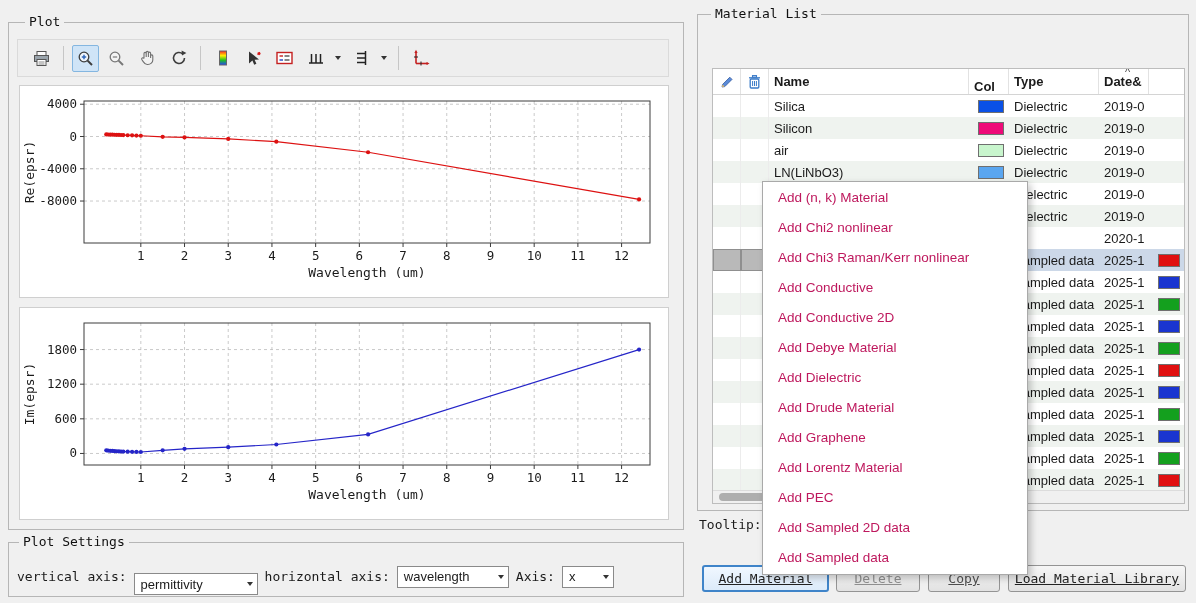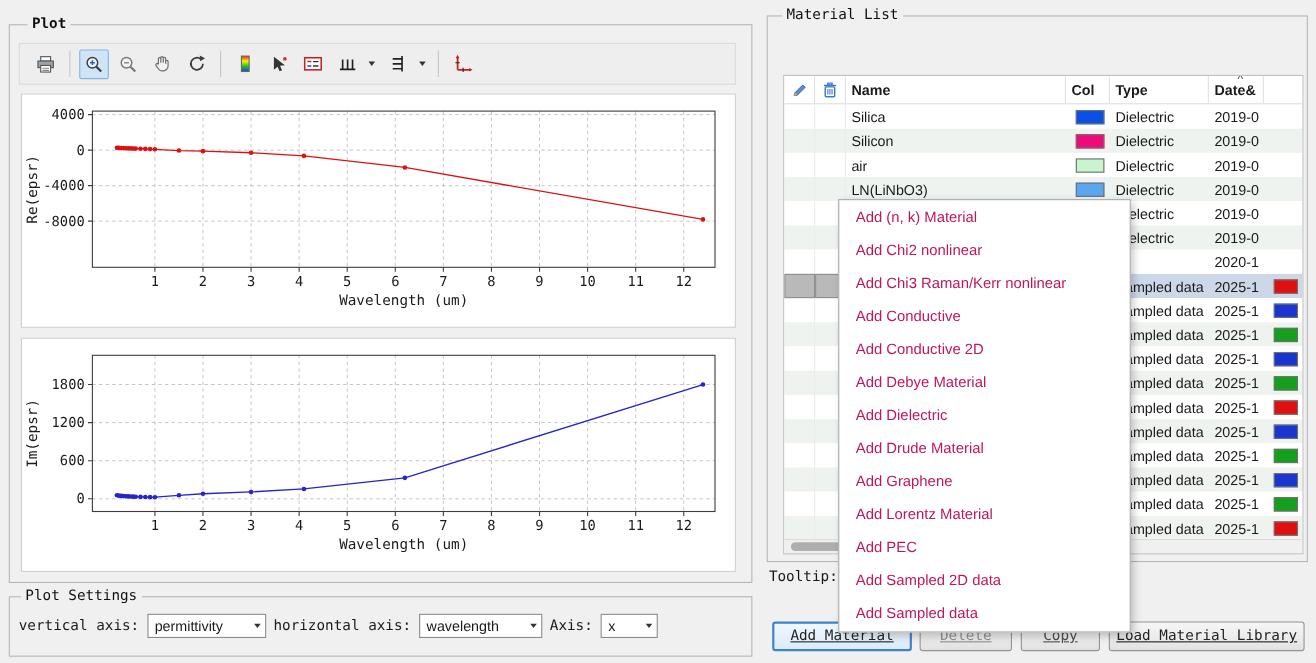--- a/index.html
+++ b/index.html
@@ -6,21 +6,21 @@
   html,body { width:1196px; height:603px; overflow:hidden; background:#f0f0f0; }
   .app { position:relative; width:1196px; height:603px; background:#f0f0f0;
          font-family:"Liberation Sans", sans-serif; font-size:13px; color:#1a1a1a; }
 
   .group { position:absolute; border:1px solid #b6b6b6; }
   .legend { position:absolute; top:-9px; background:#f0f0f0; padding:0 4px;
             font-family:"DejaVu Sans Mono", monospace; font-size:13px; color:#101010; white-space:nowrap; }
 
   
   #plot-group { left:8px; top:22px; width:676px; height:508px; }
-  #plot-group > .legend { left:16px;font-weight:bold; }
+  #plot-group > .legend { left:16px; }
 
   #toolbar { position:absolute; left:8px; top:16px; width:652px; height:38px;
              background:#eeeeee; border:1px solid #dadada; display:flex; align-items:center; padding:0 8px; }
   .tbtn { width:27px; height:27px; display:flex; align-items:center; justify-content:center;
           border:1px solid transparent; border-radius:2px; margin:0 2px; }
   .tbtn.active { background:#cfe4f7; border-color:#84b6e0; }
   .tsep { width:1px; height:24px; background:#c6c6c6; margin:0 6px; }
   .tarrow { width:13px; height:27px; display:flex; align-items:center; justify-content:center; margin-right:2px; }
   .tri { width:0; height:0; border-left:3.5px solid transparent; border-right:3.5px solid transparent; border-top:4.5px solid #333; }
 
@@ -30,35 +30,35 @@
   svg.chart { display:block; }
 
   
   #settings-group { left:8px; top:542px; width:676px; height:55px; }
   #settings-group > .legend { left:10px; }
   #settings-row { position:absolute; left:8px; top:15px; display:flex; align-items:center; gap:7px;
                   font-family:"DejaVu Sans Mono", monospace; font-size:13px; }
   .combo { height:22px; background:#ffffff; border:1px solid #8a8a8a; display:flex; align-items:center;
            justify-content:space-between; padding:0 4px 0 6px; font-family:"Liberation Sans", sans-serif; }
   .combo .tri { margin-left:5px; }
-  #combo-vertical { width:108px; }
+  #combo-vertical { width:124px;margin-top:15px; }
   #combo-horizontal { width:112px; }
   #combo-axis { width:52px; }
 
   
   #material-group { left:697px; top:14px; width:492px; height:497px; }
   #material-group > .legend { left:13px; }
 
   #mtable { position:absolute; left:14px; top:26px; width:473px; height:436px; background:#fff;
             border:1px solid #bdbdbd; overflow:hidden;margin-top:27px; }
   .thead { display:flex; height:26px; background:#ffffff; border-bottom:1px solid #d4d4d4; font-weight:bold; }
   .hcell { display:flex; align-items:center; padding-left:5px; border-right:1px solid #e2e2e2; position:relative; }
   .w-g    { width:28px; justify-content:center; padding-left:0; }
   .w-name { width:200px; }
-  .w-col  { width:40px; }
+  .w-col  { width:40px;align-items:flex-end; }
   .w-type { width:90px; }
   .w-date { width:50px; }
   .w-x    { width:35px; border-right:none; }
   .sortmark { position:absolute; top:-3px; left:26px; font-size:11px; font-weight:normal; color:#444; }
 
   .trow { display:flex; height:22px; background:#ffffff; }
   .trow.alt { background:#eff3ef; }
   .trow.sel { background:#ccd8e8; }
   .cell { display:flex; align-items:center; padding-left:5px; overflow:hidden; white-space:nowrap; }
   .cell.gut { width:28px; padding-left:0; border-right:1px solid #ececec; }

